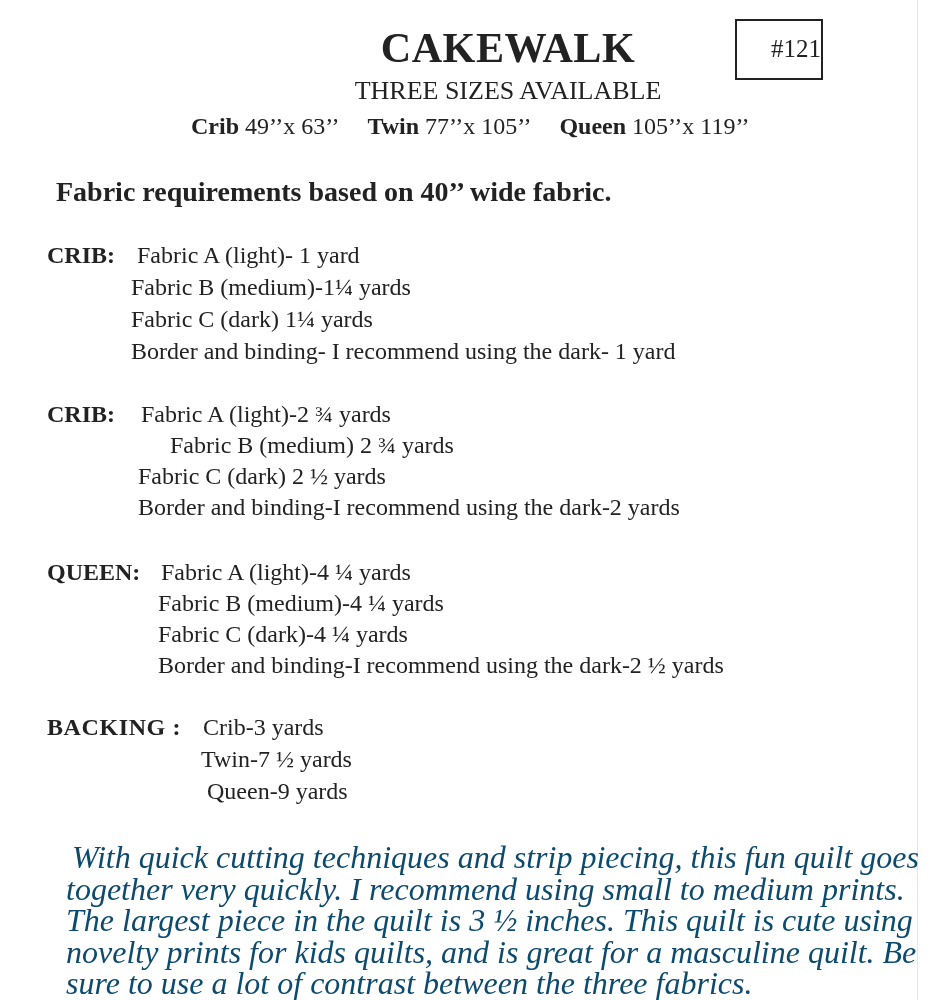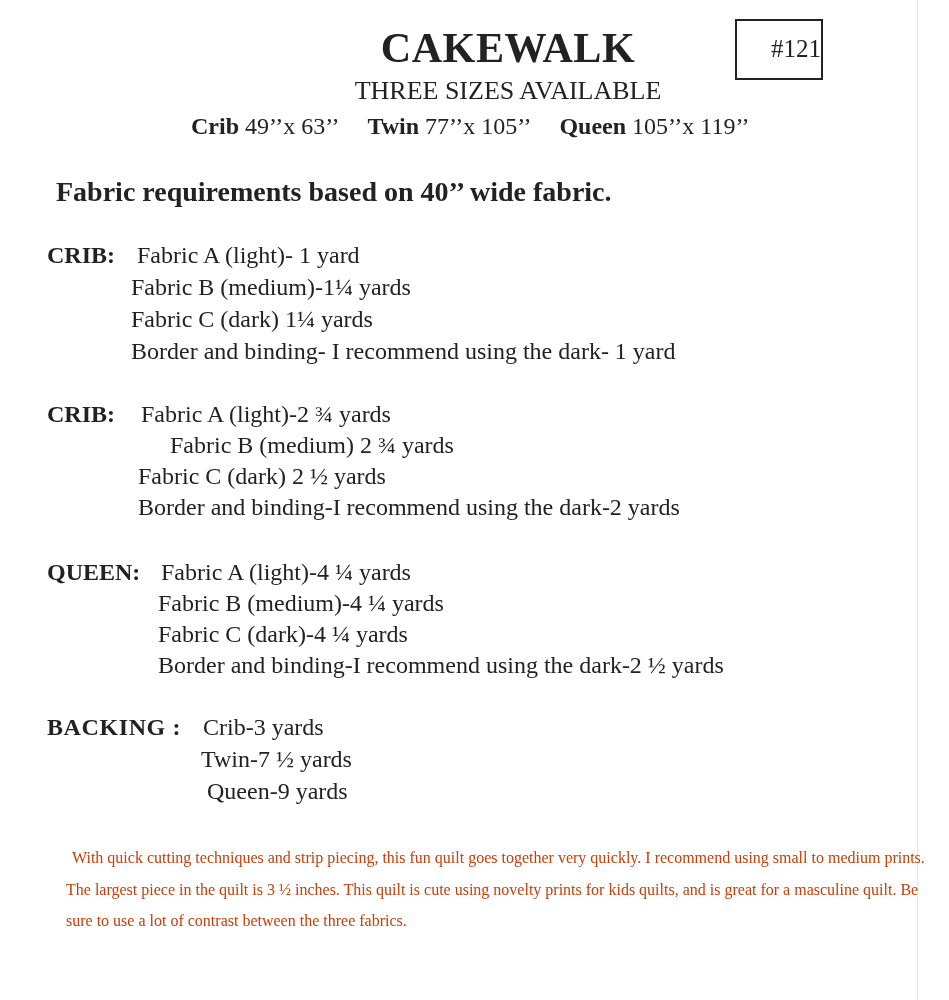--- a/index.html
+++ b/index.html
@@ -100,23 +100,24 @@
     .crib { left: 47px; top: 240px; }
     .twin { left: 47px; top: 399px; }
     .queen { left: 47px; top: 557px; }
     .backing { left: 47px; top: 712px; }
     .backing .label { letter-spacing: 0.6px; }
     .description {
       position: absolute;
       left: 66px;
       top: 842px;
       width: 860px;
-      font-size: 16px;
+      font-size: 32px;
       line-height: 31.5px;
-      color: #c2410c;
+      color: #0c4a6e;
+      font-style: italic;
     }
     .description .para {
       margin: 0;
       text-indent: 6px;
     }
   </style>
 </head>
 <body>
 
 <div class="edge-line"></div>

